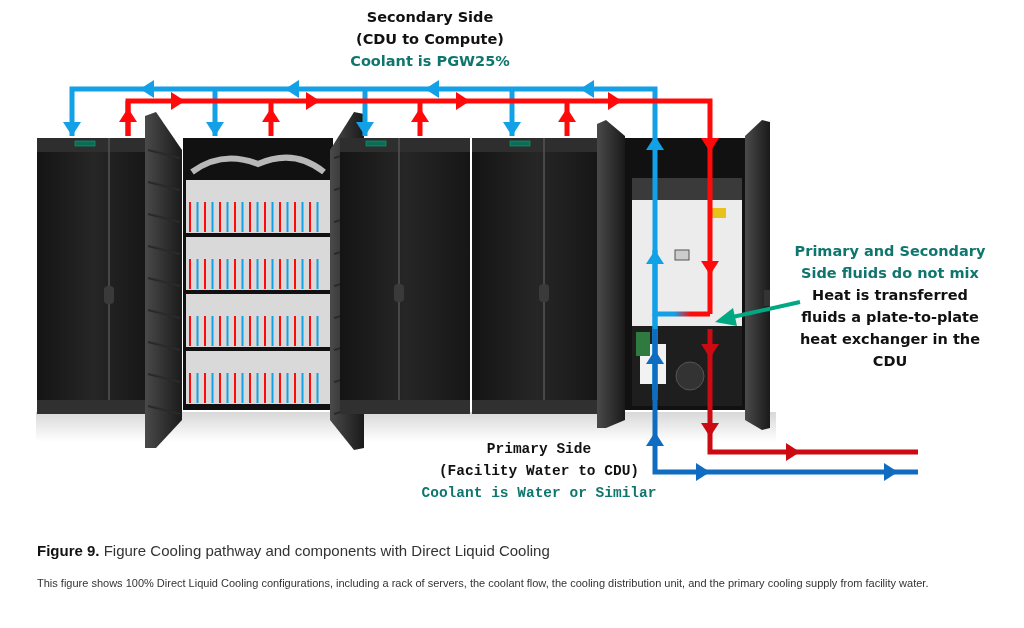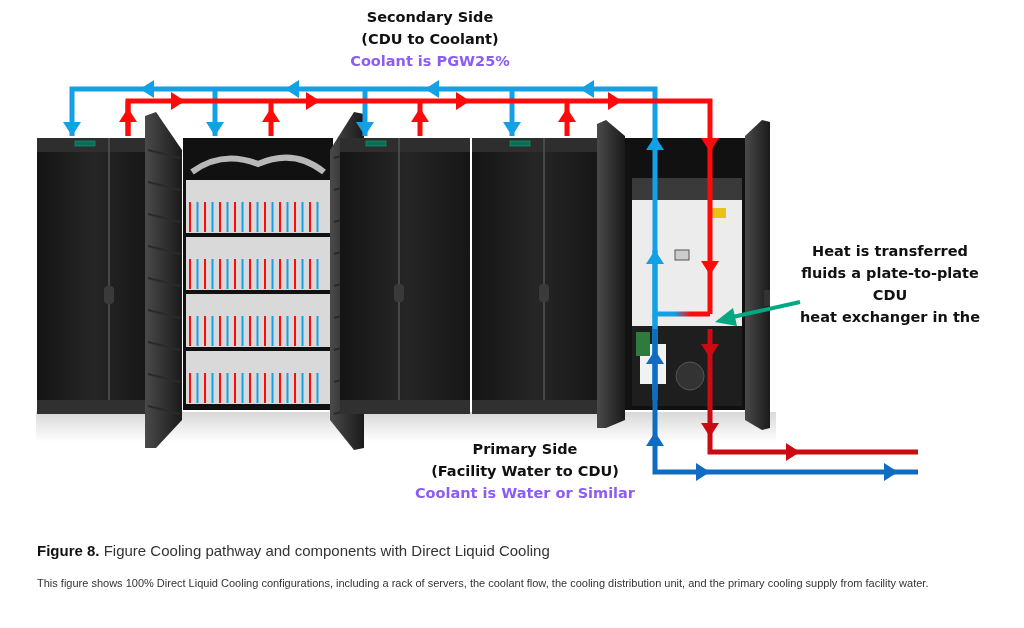--- a/index.html
+++ b/index.html
@@ -1,19 +1,19 @@
 <!DOCTYPE html>
 <html><head>
 <meta charset="utf-8">
 <style>
   html, body { margin:0; padding:0; background:#ffffff; }
   body { width:1024px; height:628px; position:relative; overflow:hidden; font-family:"Liberation Sans", sans-serif; }
   #stage { position:absolute; left:0; top:0; width:1024px; height:530px; }
   .label { position:absolute; font-family:"DejaVu Sans", sans-serif; font-weight:bold; text-align:center; font-size:14.5px; line-height:22px; color:#111; }
-  .label .green { color:#8b5cf6; }
+  .label .green { color:#0f766e; }
   .caption { position:absolute; left:37px; font-family:"Liberation Sans", sans-serif; color:#333; }
   .caption-title { top:542px; font-size:15px; color:#333; }
   .caption-title b { color:#111; font-weight:bold; }
   .caption-body { top:572px; font-size:11px; line-height:22px; width:960px; }
 </style>
 </head>
 <body>
 
 <div id="stage">
   <svg id="diagram-svg" width="1024" height="530" viewBox="0 0 1024 530" xmlns="http://www.w3.org/2000/svg">
@@ -241,34 +241,36 @@
       </g>
 
     <g>
       <line x1="800" y1="302" x2="728" y2="318" stroke="#01a982" stroke-width="4"></line>
       <polygon points="715,322 733,308 737,326" fill="#01a982"></polygon>
     </g>
   </svg>
 
   <div class="label" style="left:300px; top:6px; width:260px;">
     <div>Secondary Side</div>
-    <div>(CDU to Coolant)</div>
+    <div>(CDU to Compute)</div>
     <div class="green">Coolant is PGW25%</div>
   </div>
 
   <div class="label" style="left:780px; top:240px; width:220px;">
+    <div class="green">Primary and Secondary</div>
+    <div class="green">Side fluids do not mix</div>
     <div>Heat is transferred</div>
     <div>fluids a plate-to-plate</div>
+    <div>heat exchanger in the</div>
     <div>CDU</div>
-    <div>heat exchanger in the</div>
   </div>
 
-  <div class="label" style="left:390px; top:438px; width:270px;">
+  <div class="label" style="left:404px; top:438px; width:270px;font-family:Liberation Mono, monospace;">
     <div>Primary Side</div>
     <div>(Facility Water to CDU)</div>
     <div class="green">Coolant is Water or Similar</div>
   </div>
 </div>
 
 <div class="caption caption-title">
-  <b>Figure 8.</b><span> Figure Cooling pathway and components with Direct Liquid Cooling</span>
+  <b>Figure 9.</b><span> Figure Cooling pathway and components with Direct Liquid Cooling</span>
 </div>
 <div class="caption caption-body">This figure shows 100% Direct Liquid Cooling configurations, including a rack of servers, the coolant flow, the cooling distribution unit, and the primary cooling supply from facility water.</div>
 
 </body></html>

